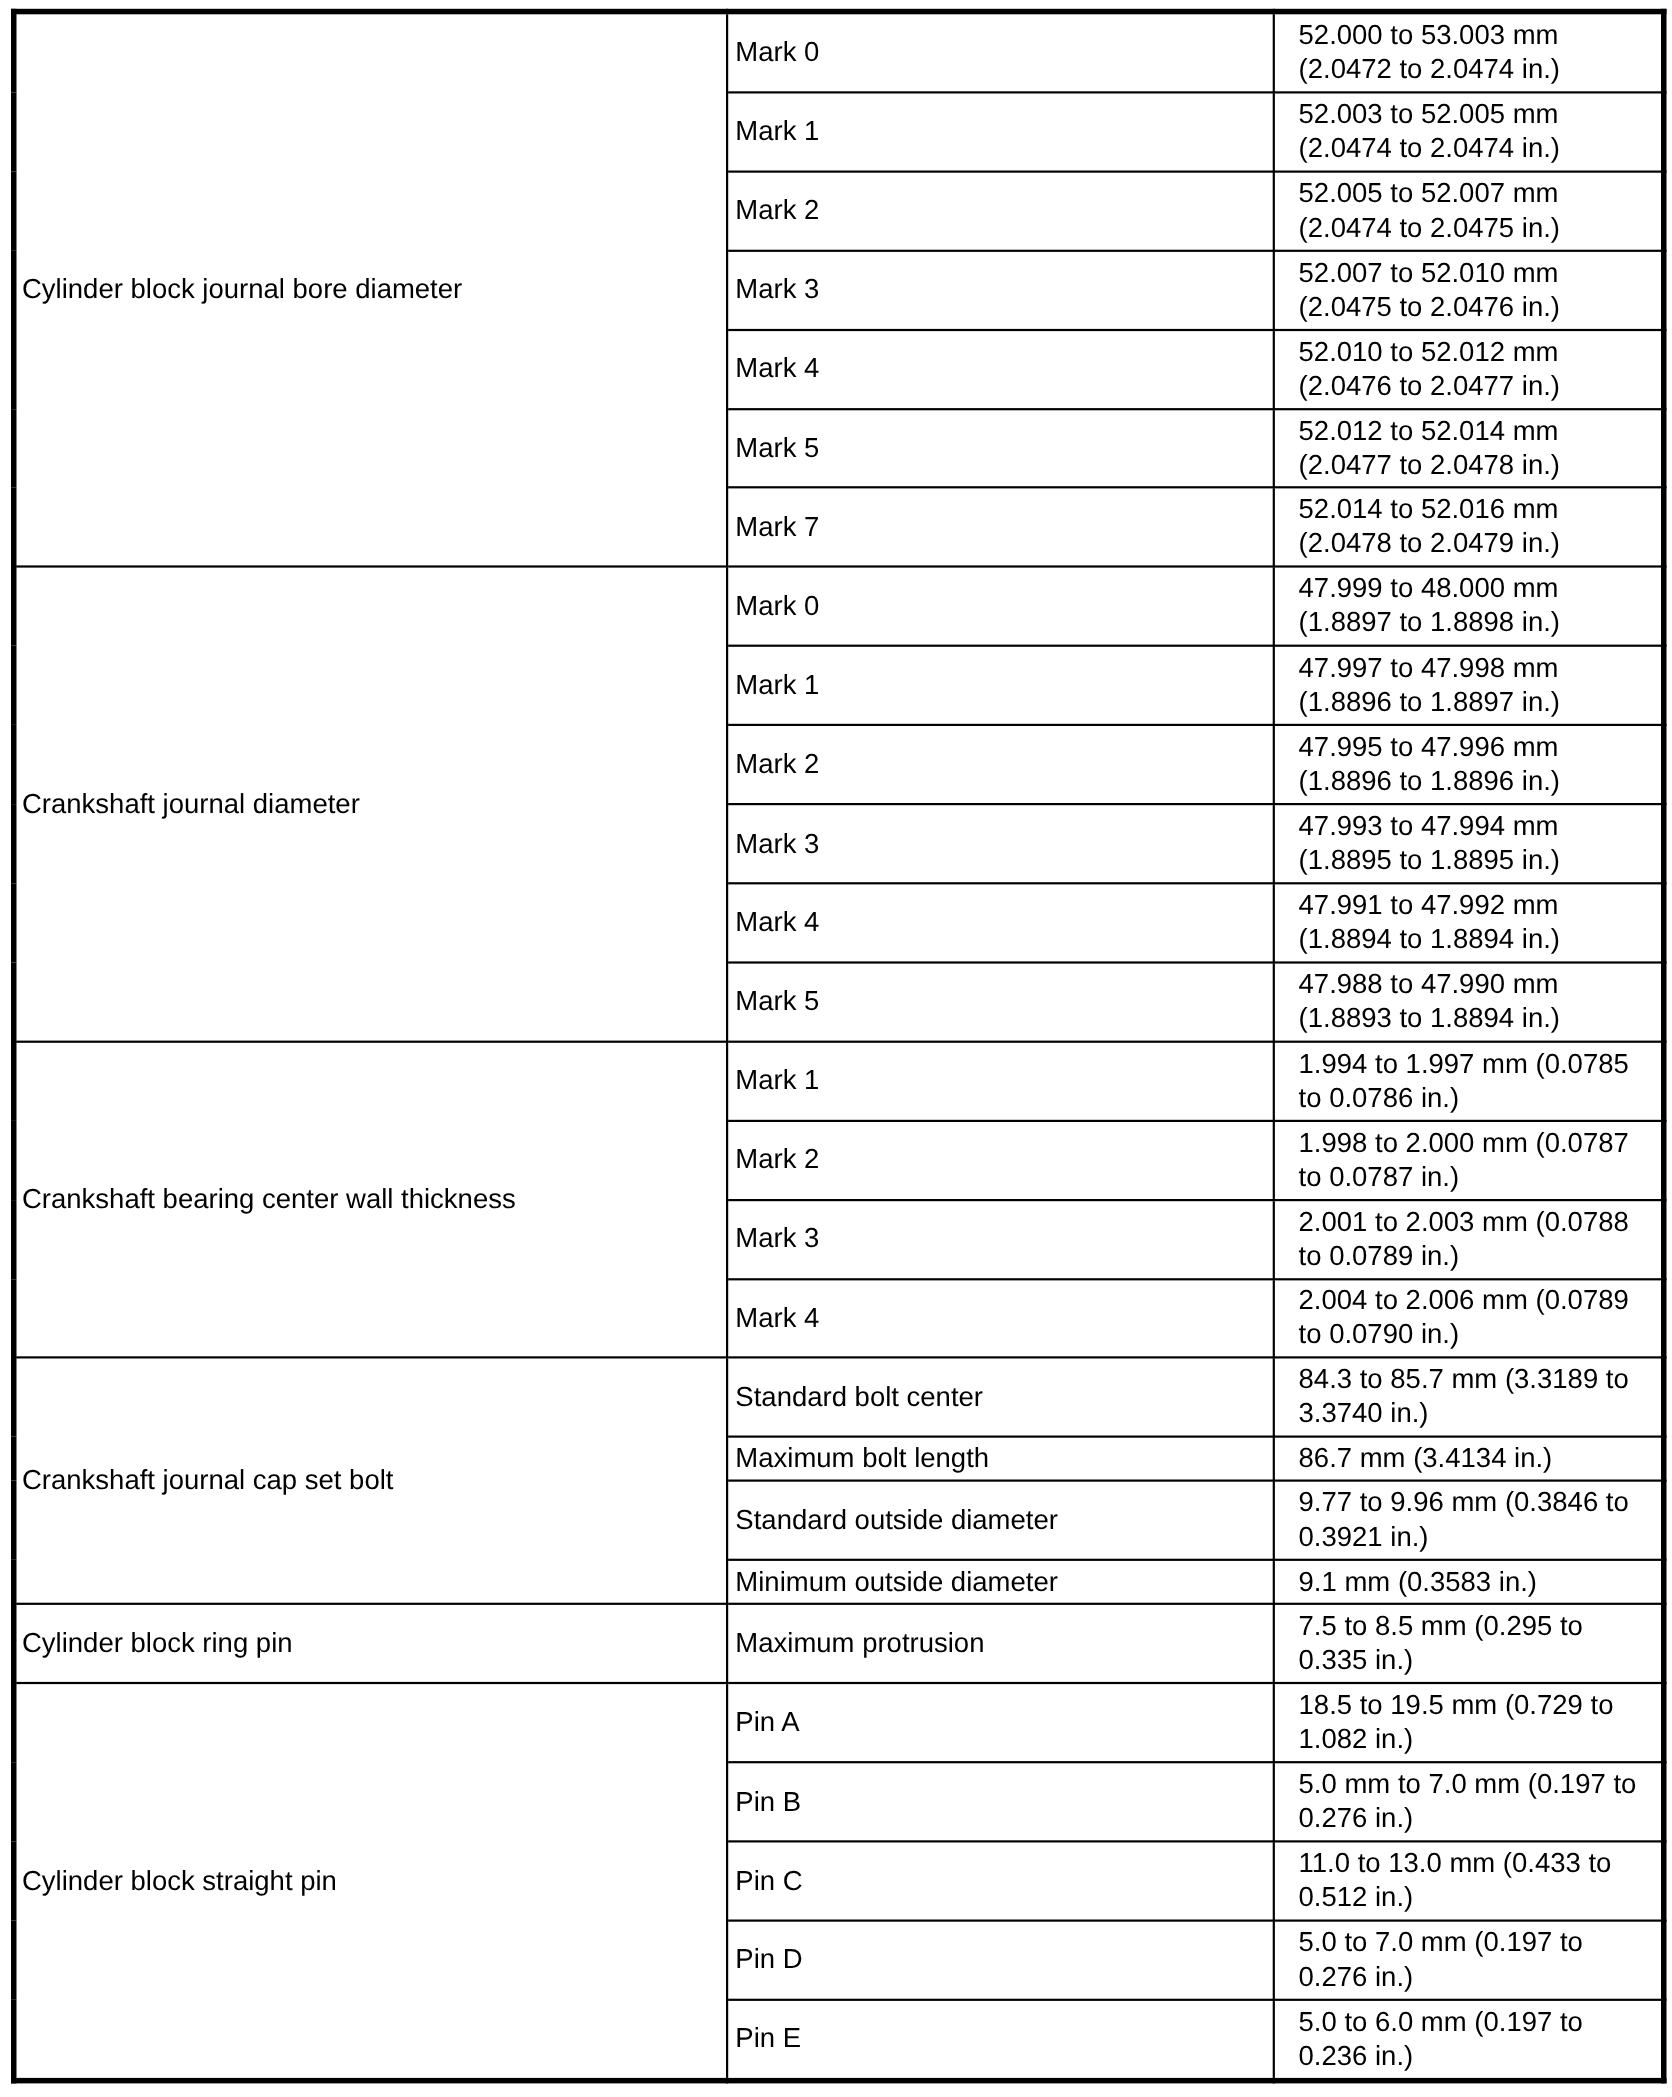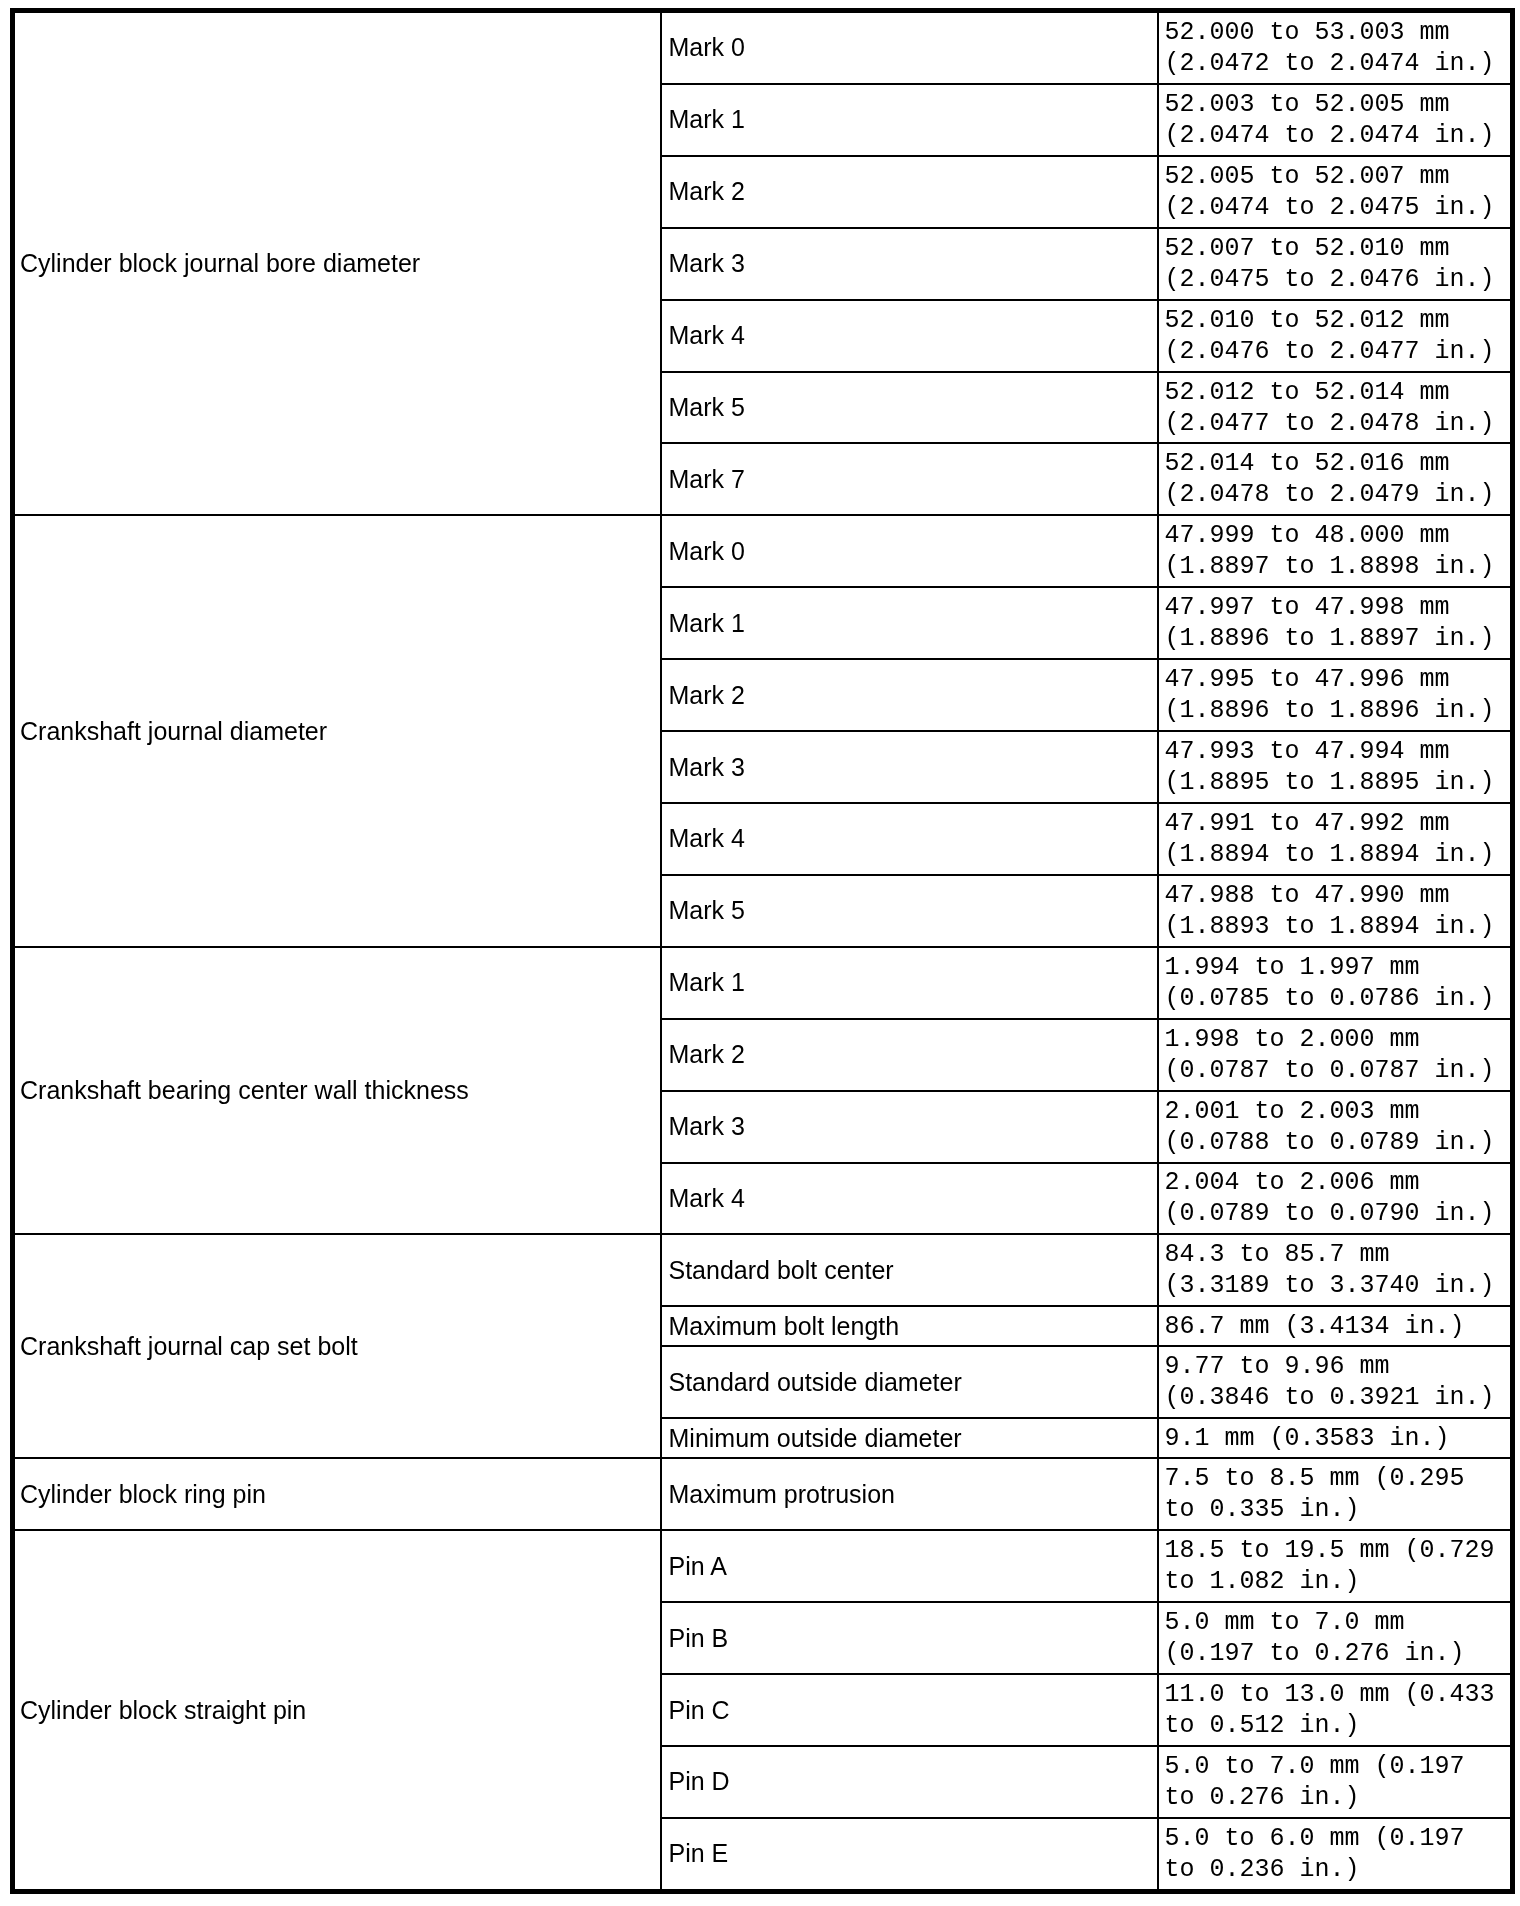--- a/index.html
+++ b/index.html
@@ -30,21 +30,21 @@
     border: 2px solid #000000;
     vertical-align: middle;
     font-size: 25px;
     line-height: 31px;
     padding: 3px 8px 3px 6px;
     overflow: hidden;
     word-wrap: break-word;
   }
   td.cat  { padding-left: 5px; }
   td.item { padding-left: 7px; }
-  td.val  { padding-left: 6px; font-family: Liberation Mono, monospace; }
+  td.val  { padding-left: 22px; }
 </style>
 </head>
 <body>
 
 <table class="spec-table">
   <colgroup>
     <col class="c1">
     <col class="c2">
     <col class="c3">
   </colgroup>

